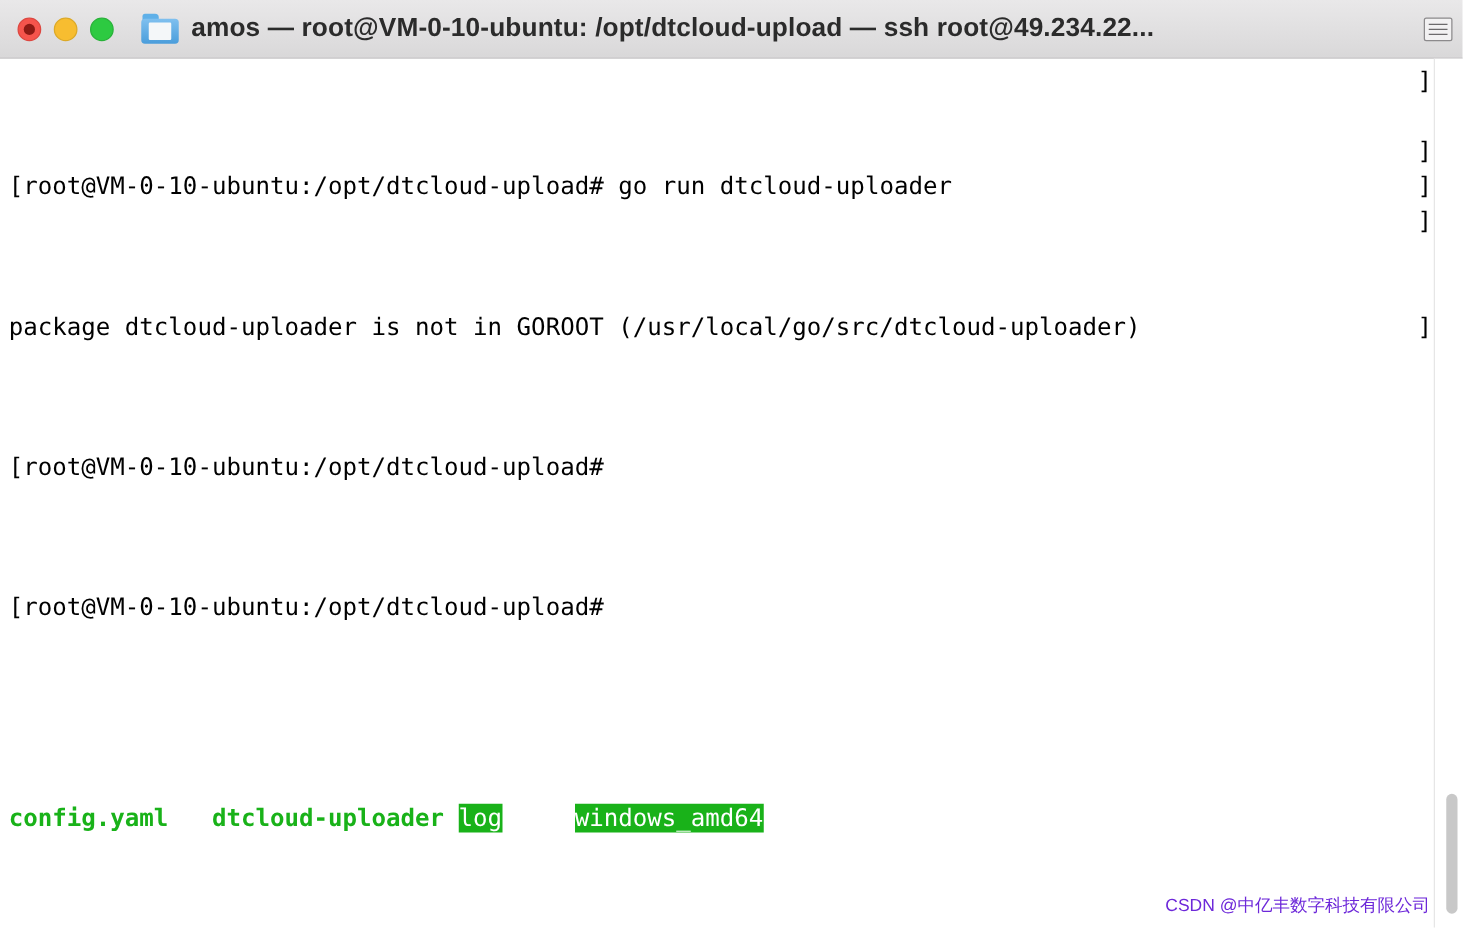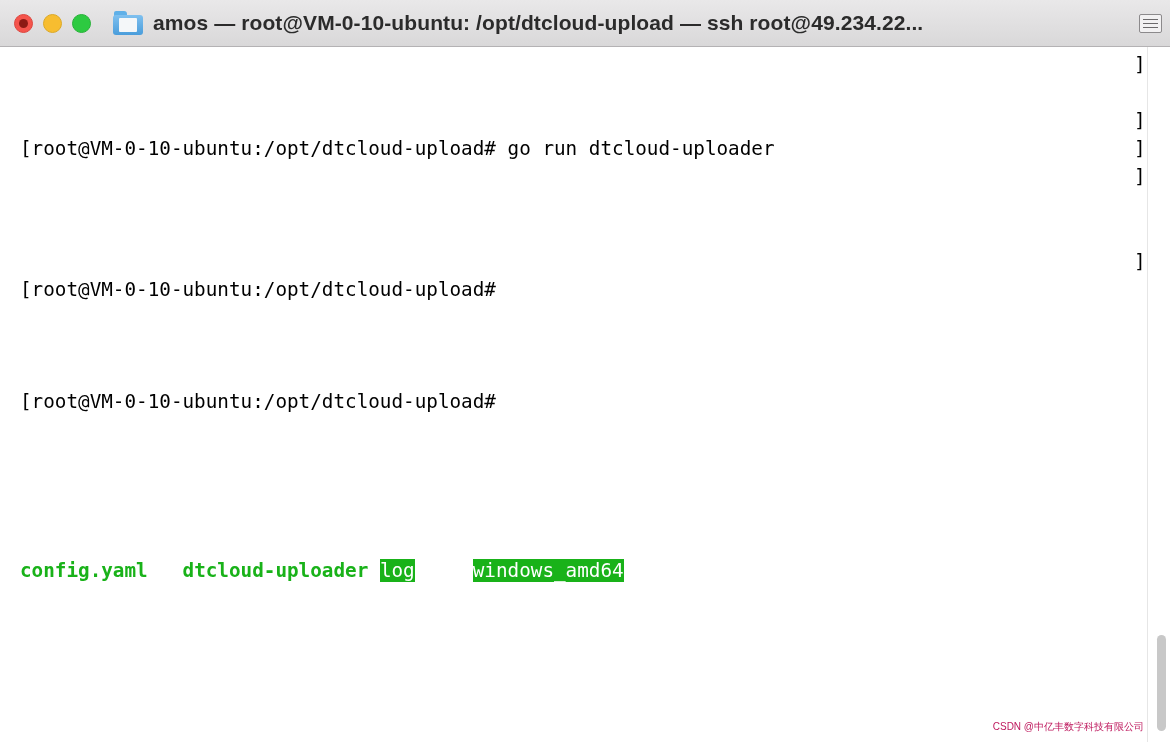--- a/index.html
+++ b/index.html
@@ -125,21 +125,21 @@
     position: relative;
     height: 695px;
     background: #ffffff;
     box-sizing: border-box;
   }
   .term {
     position: absolute;
     left: 0; top: 0;
     width: 1148px;
     height: 695px;
-    padding: 4px 0 0 20px;
+    padding: 4px 0 0 7px;
     box-sizing: border-box;
     font-family: "DejaVu Sans Mono", monospace;
     font-size: 19.3px;
     line-height: 28.1px;
     color: #000000;
     white-space: pre;
     overflow: hidden;
   }
   .term .line { height: 28.1px; }
   
@@ -174,22 +174,22 @@
     background: #c8c8c8;
   }
   
   .g  { color: #19b219; font-weight: bold; }          
   .bg-green  { background: #19b219; color: #ffffff; }
   .watermark {
     position: absolute;
     right: 26px;
     bottom: 8px;
     font-family: "Liberation Sans", sans-serif;
-    font-size: 10px;
-    color: #be185d;
+    font-size: 14px;
+    color: #6d28d9;
     white-space: nowrap;
     text-align: right;
   }
 </style>
 </head>
 <body>
 
 <div class="window">
 
   <div class="titlebar">
@@ -212,20 +212,21 @@
       </div>
     </div>
   </div>
 
   <div class="term-wrap">
 
     <div class="term">
 
       <div class="line"><span>[root@VM-0-10-ubuntu:/opt/dtcloud-upload#</span><span> go run dtcloud-uploader</span></div>
 
+      <div class="line"><span>package dtcloud-uploader is not in GOROOT (/usr/local/go/src/dtcloud-uploader)</span></div>
 
       <div class="line"><span>[root@VM-0-10-ubuntu:/opt/dtcloud-upload#</span></div>
 
       <div class="line"><span>[root@VM-0-10-ubuntu:/opt/dtcloud-upload#</span></div>
 
 
       
       <div class="line"><span class="g">config.yaml</span><span>   </span><span class="g">dtcloud-uploader</span><span> </span><span class="bg-green">log</span><span>     </span><span class="bg-green">windows_amd64</span></div>
 
       

